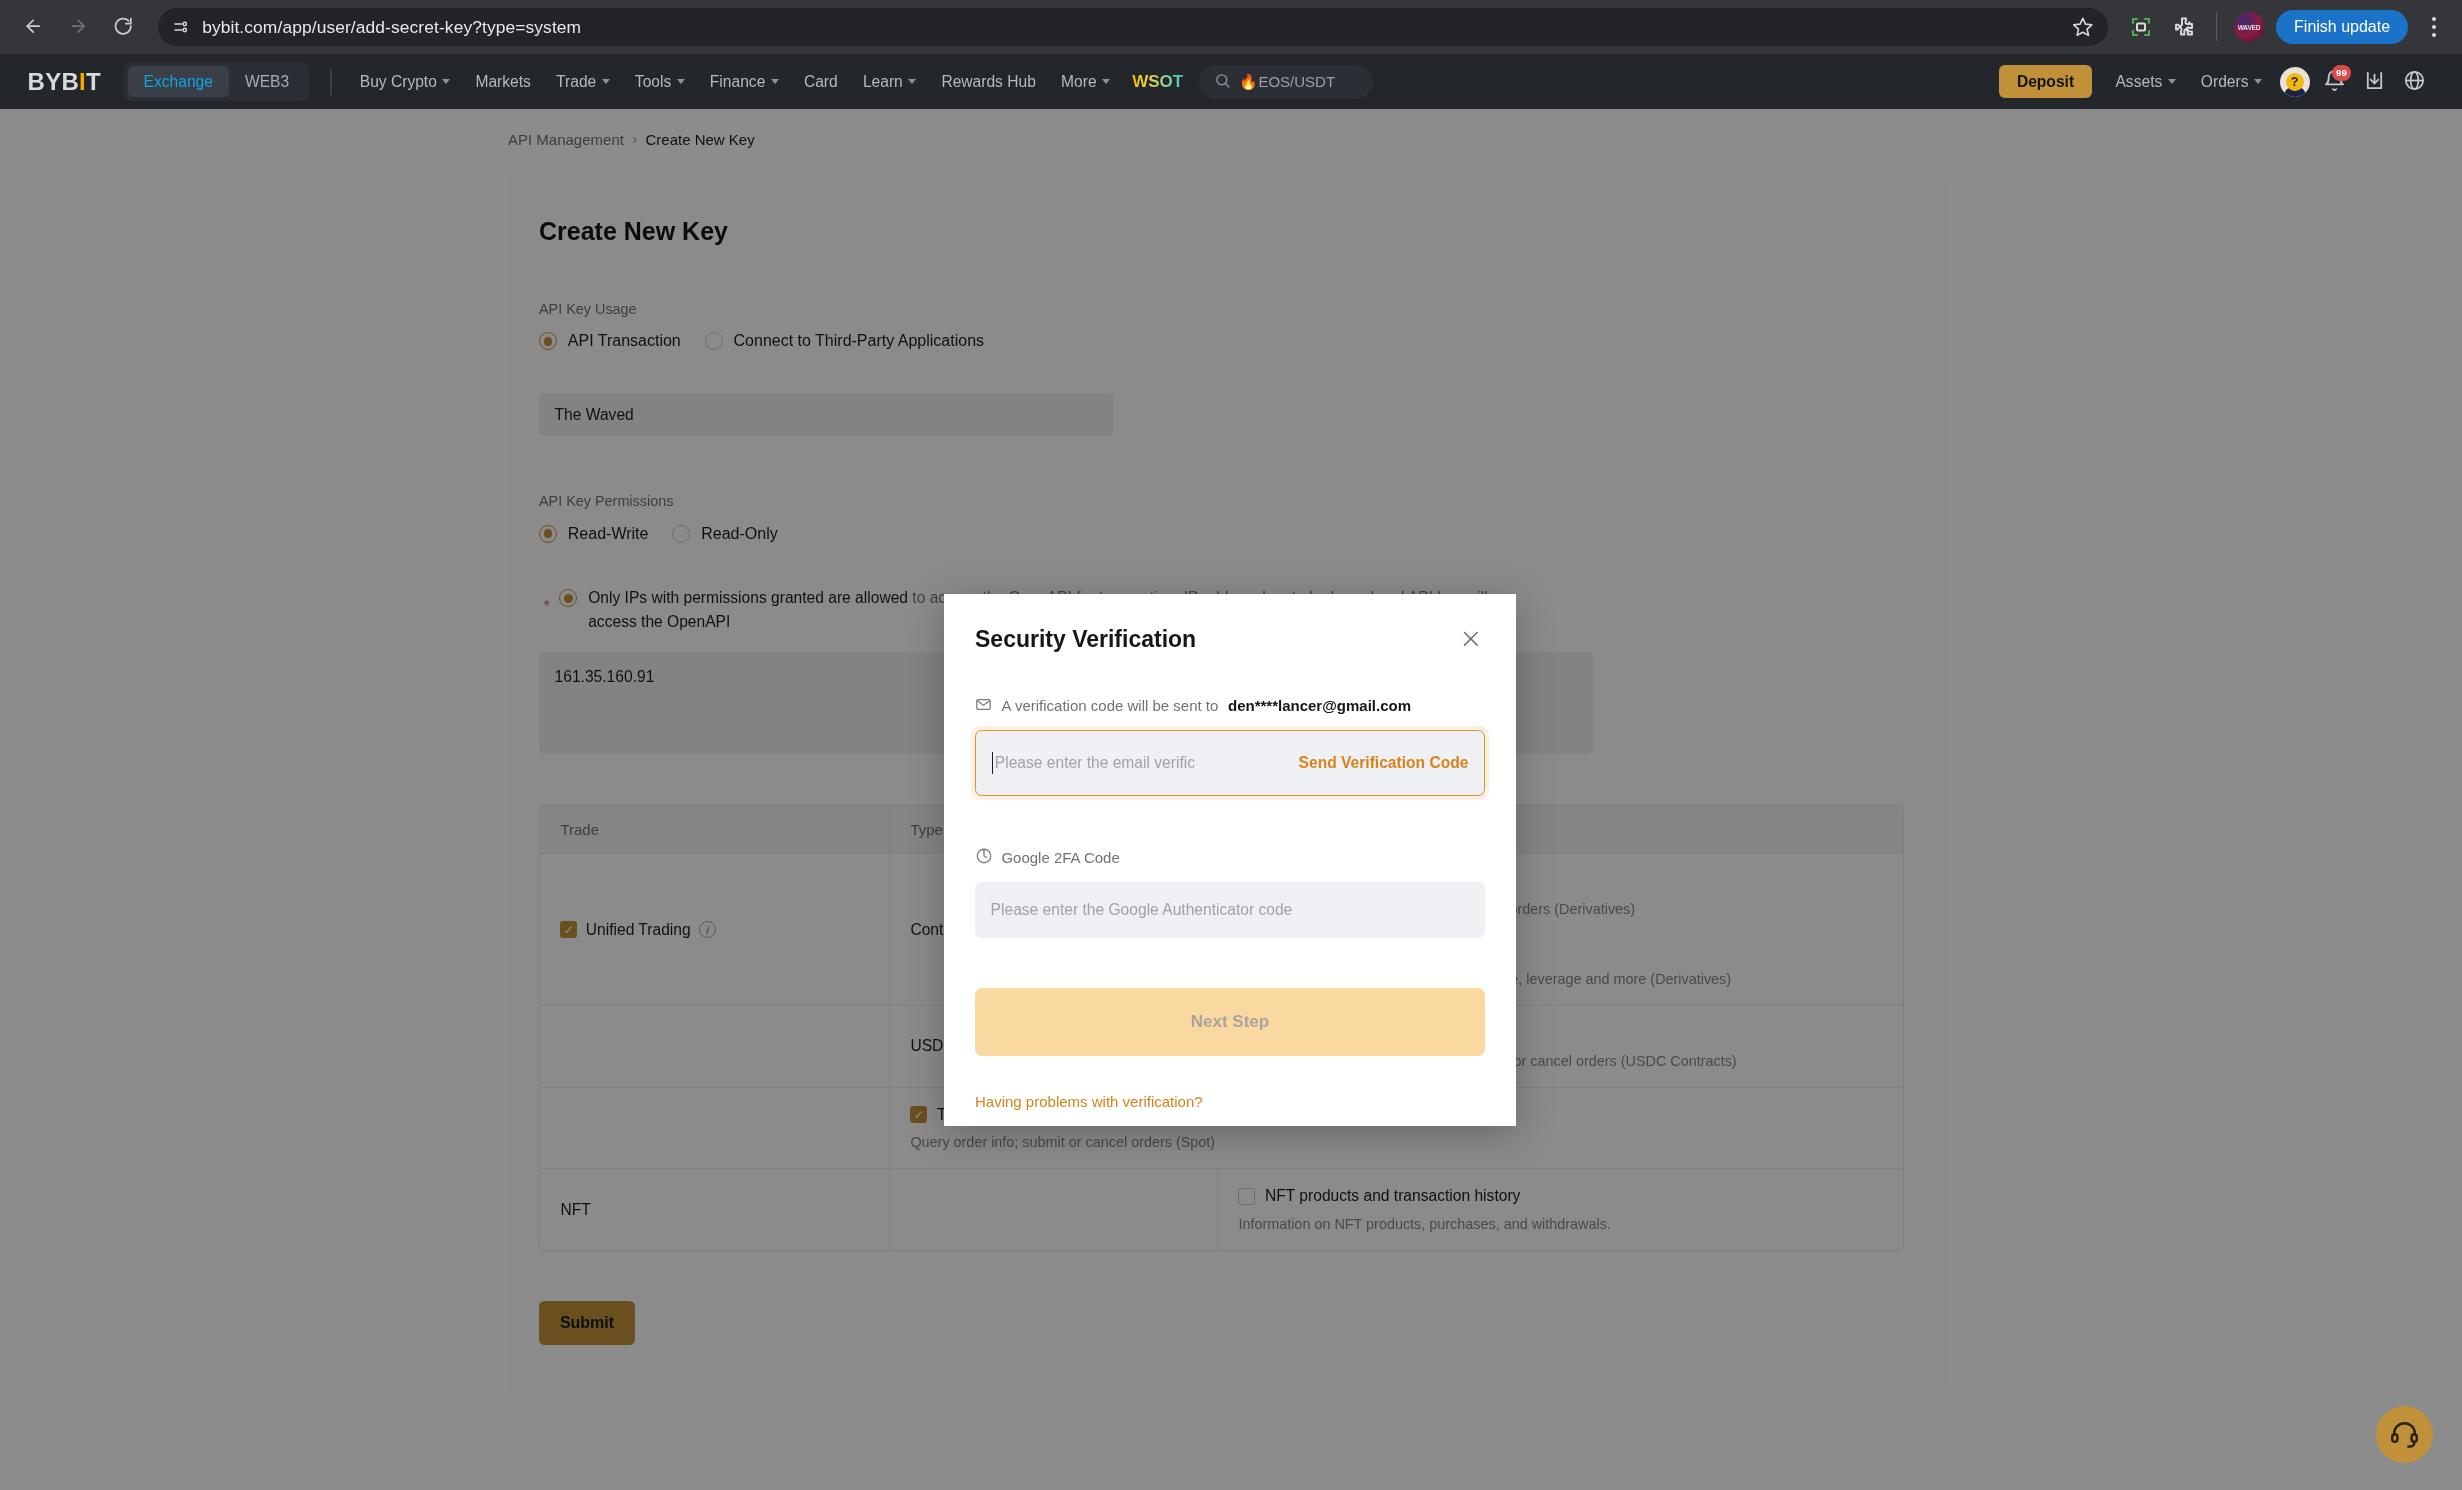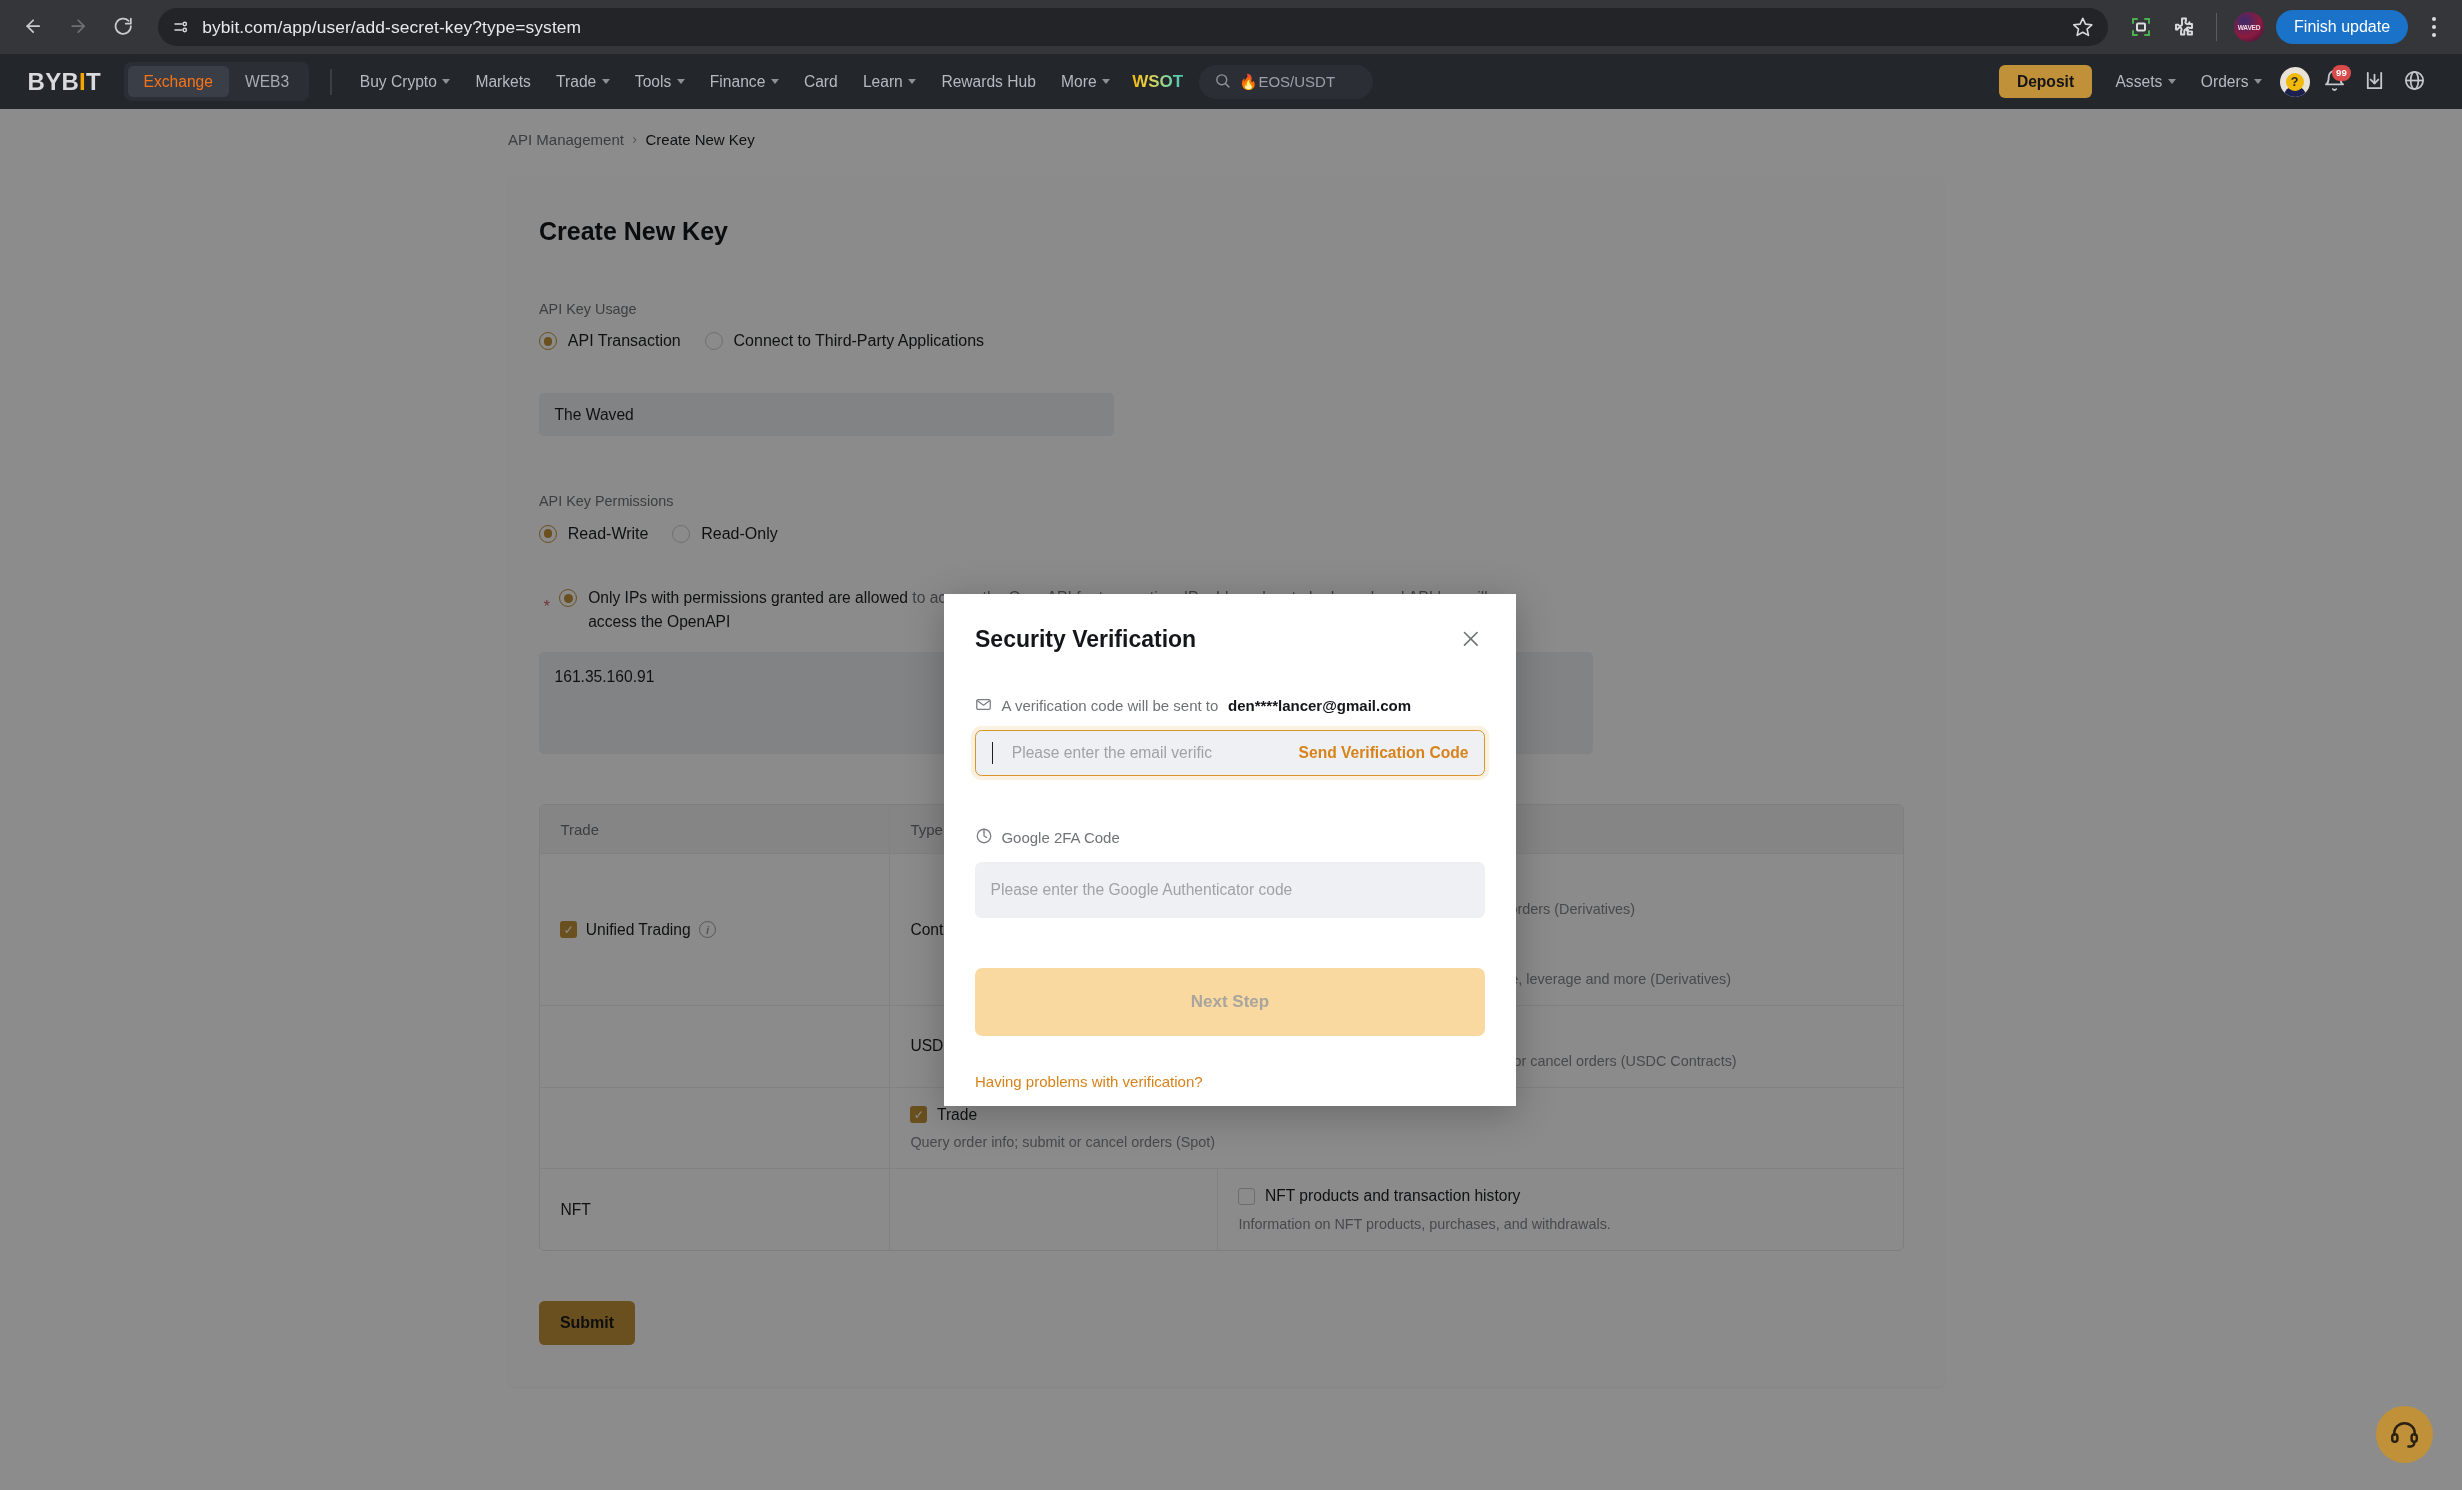--- a/index.html
+++ b/index.html
@@ -89,21 +89,21 @@
     font-size: 24px; font-weight: 800; color: #d8dade;
     letter-spacing: 0.3px; margin-right: 23px; position: relative;
   }
   .logo .accent { color: #f7a600; }
   .seg {
     display: flex; background: #2b2f35; border-radius: 7.2px; padding: 3.6px; margin-right: 18px;
   }
   .seg-item {
     font-size: 15.6px; color: #a7abb2; padding: 6.6px 16px; border-radius: 5.4px; white-space: nowrap;
   }
-  .seg-item.active { background: #3a3f47; color: #f97316; }
+  .seg-item.active { background: #3a3f47; color: #0ea5e9; }
   .nav-sep { width: 1.2px; height: 26px; background: #3b3f45; margin: 0 15.6px 0 3.6px; }
   .nav-links { display: flex; align-items: center; gap: 0; }
   .nav-link {
     font-size: 15.6px; color: #b6bac0; padding: 0 12.6px; white-space: nowrap;
     display: flex; align-items: center; gap: 5.4px;
   }
   .caret { width: 0; height: 0; border-left: 4.8px solid transparent; border-right: 4.8px solid transparent; border-top: 5.4px solid #8c9097; display:inline-block; }
   .wsot {
     font-size: 17px; font-weight: 800; margin-left: 9.6px;
     background: linear-gradient(90deg,#f0b90b 0%, #e8d44d 35%, #7fd6a0 70%, #4ac7b0 100%);
@@ -232,23 +232,23 @@
   .modal-head { display:flex; align-items:flex-start; justify-content:space-between; margin-bottom: 42px; }
   .modal-title { font-size: 23px; font-weight: 700; color: #14161a; }
   .modal-close { width: 27.5px; height: 27.5px; color: #6f7276; display:flex; align-items:center; justify-content:center; }
   .modal-close svg { width: 21.6px; height: 21.6px; }
 
   .mail-line { display:flex; align-items:center; gap: 9.6px; font-size: 15px; color: #6f7276; margin-bottom: 14.4px; }
   .mail-line svg { width: 17px; height: 17px; color: #7a7d82; flex:0 0 auto; }
   .mail-line b { color: #14161a; font-weight: 700; }
 
   .code-input {
-    height: 46px; background: #eef0f3; border: 1.2px solid #d8952a; border-radius: 6.6px;
+    height: 66px; background: #eef0f3; border: 1.2px solid #d8952a; border-radius: 6.6px;
     box-shadow: 0 0 0 4.2px rgba(216,149,42,0.13);
-    display:flex; align-items:center; padding: 0 15.6px; gap: 19px; margin-bottom: 51px;
+    display:flex; align-items:center; padding: 0 15.6px; gap: 2px; margin-bottom: 51px;
   }
   .code-input .caret-bar { width: 1.2px; height: 21.6px; background: #1c1e21; }
   .code-input .ph { font-size: 15.6px; color: #9fa3a8; white-space: nowrap; overflow: hidden; flex: 1 1 auto; }
   .send-code { font-size: 15.6px; font-weight: 700; color: #d8821a; white-space: nowrap; }
 
   .g2fa-line { display:flex; align-items:center; gap: 8.4px; font-size: 15px; color: #6f7276; margin-bottom: 14.4px; }
   .g2fa-line svg { width: 18px; height: 18px; color: #7a7d82; }
   .g2fa-input {
     height: 56px; background: #eef0f3; border-radius: 6.6px; display:flex; align-items:center;
     padding: 0 15.6px; font-size: 15.6px; color: #9fa3a8; margin-bottom: 50px;

